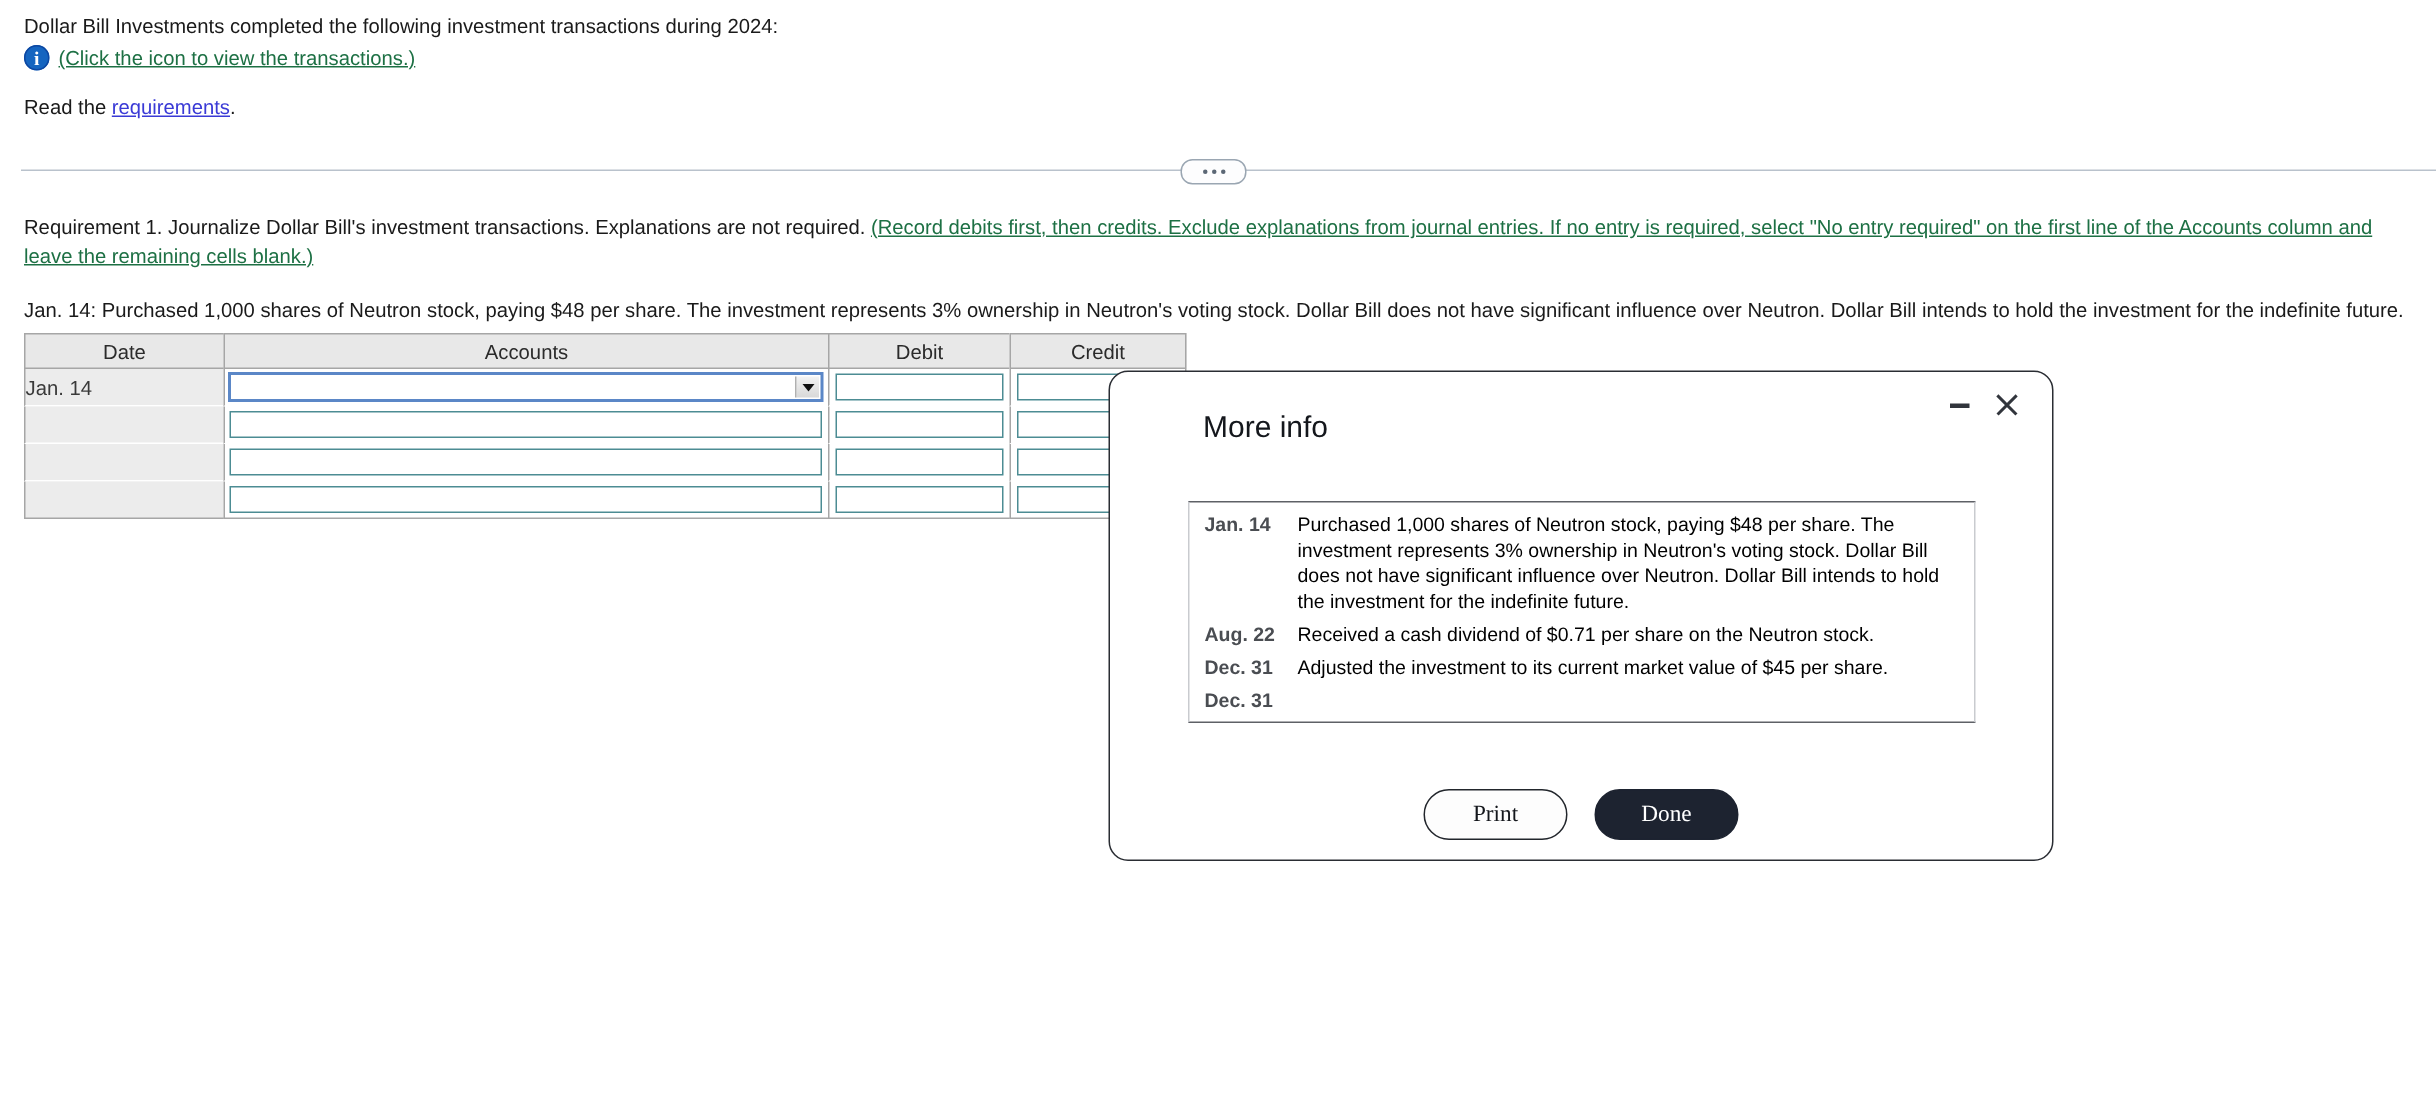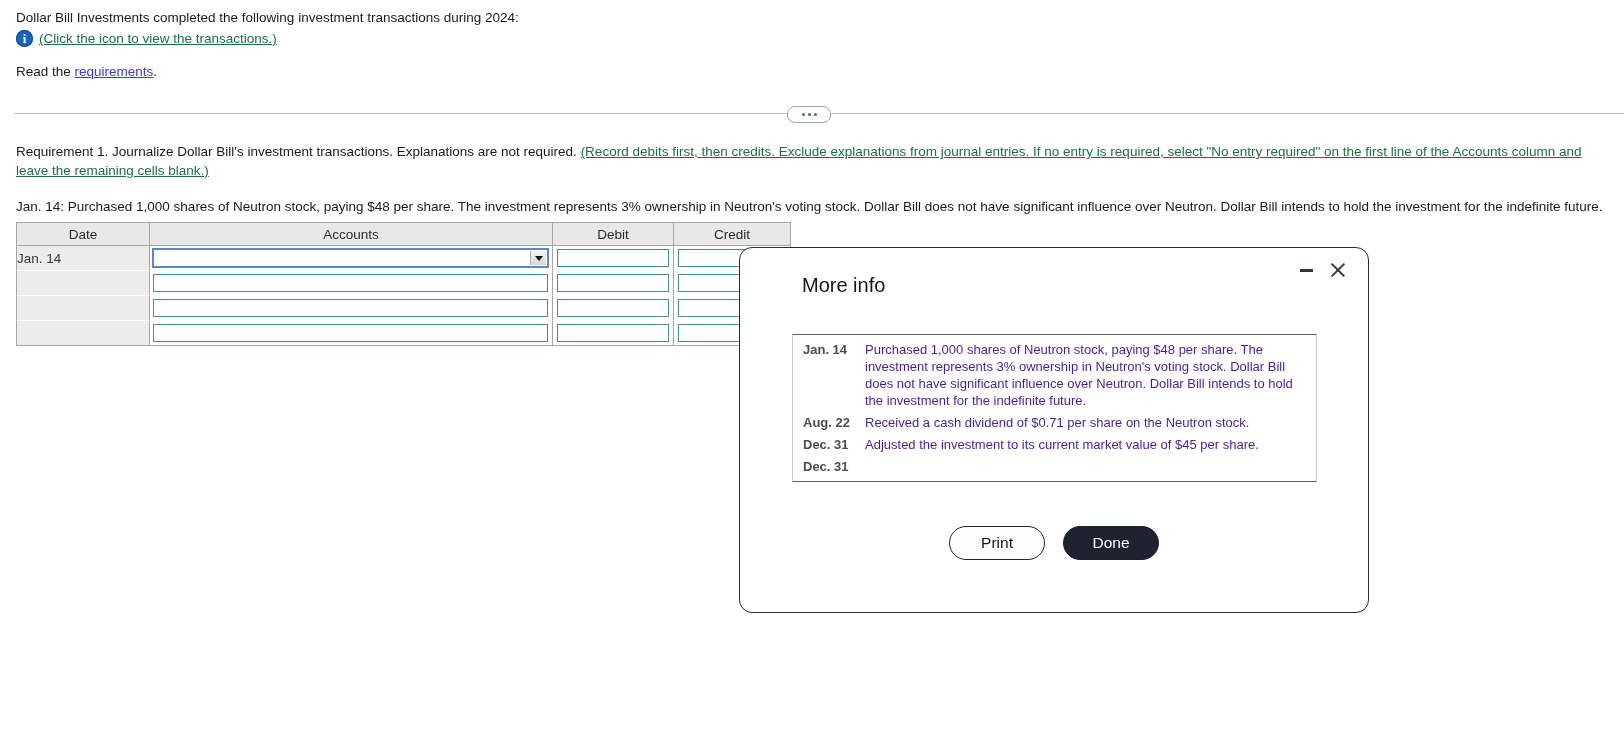--- a/index.html
+++ b/index.html
@@ -195,21 +195,21 @@
     border-right: 4px solid transparent;
     border-top: 5px solid #111111;
   }
 
   
   .dialog {
     position: absolute;
     left: 739px;
     top: 247px;
     width: 630px;
-    height: 366px;
+    height: 327px;
     background: #ffffff;
     border: 1.6px solid #2a2d33;
     border-radius: 13px;
     box-sizing: border-box;
   }
   .dlg-title {
     position: absolute;
     left: 62px;
     top: 26px;
     font-size: 20px;
@@ -275,35 +275,35 @@
   .trans-date {
     flex: 0 0 62px;
     font-weight: bold;
     font-size: 13px;
     color: #4a4d52;
     line-height: 17px;
   }
   .trans-text {
     flex: 1 1 auto;
     font-size: 13px;
-    color: #4c1d95;
+    color: #000000;
     line-height: 17px;
   }
 
   .dlg-buttons {
     position: absolute;
     left: 0;
     right: 0;
     top: 278px;
     display: flex;
     justify-content: center;
     gap: 18px;
   }
   .btn {
-    font-family: Liberation Sans, sans-serif;
+    font-family: Liberation Serif, serif;
     font-size: 15.5px;
     border-radius: 19px;
     height: 34px;
     min-width: 96px;
     padding: 0 22px;
     cursor: pointer;
     box-sizing: border-box;
   }
   .btn-print {
     background: #fdfdfd;

